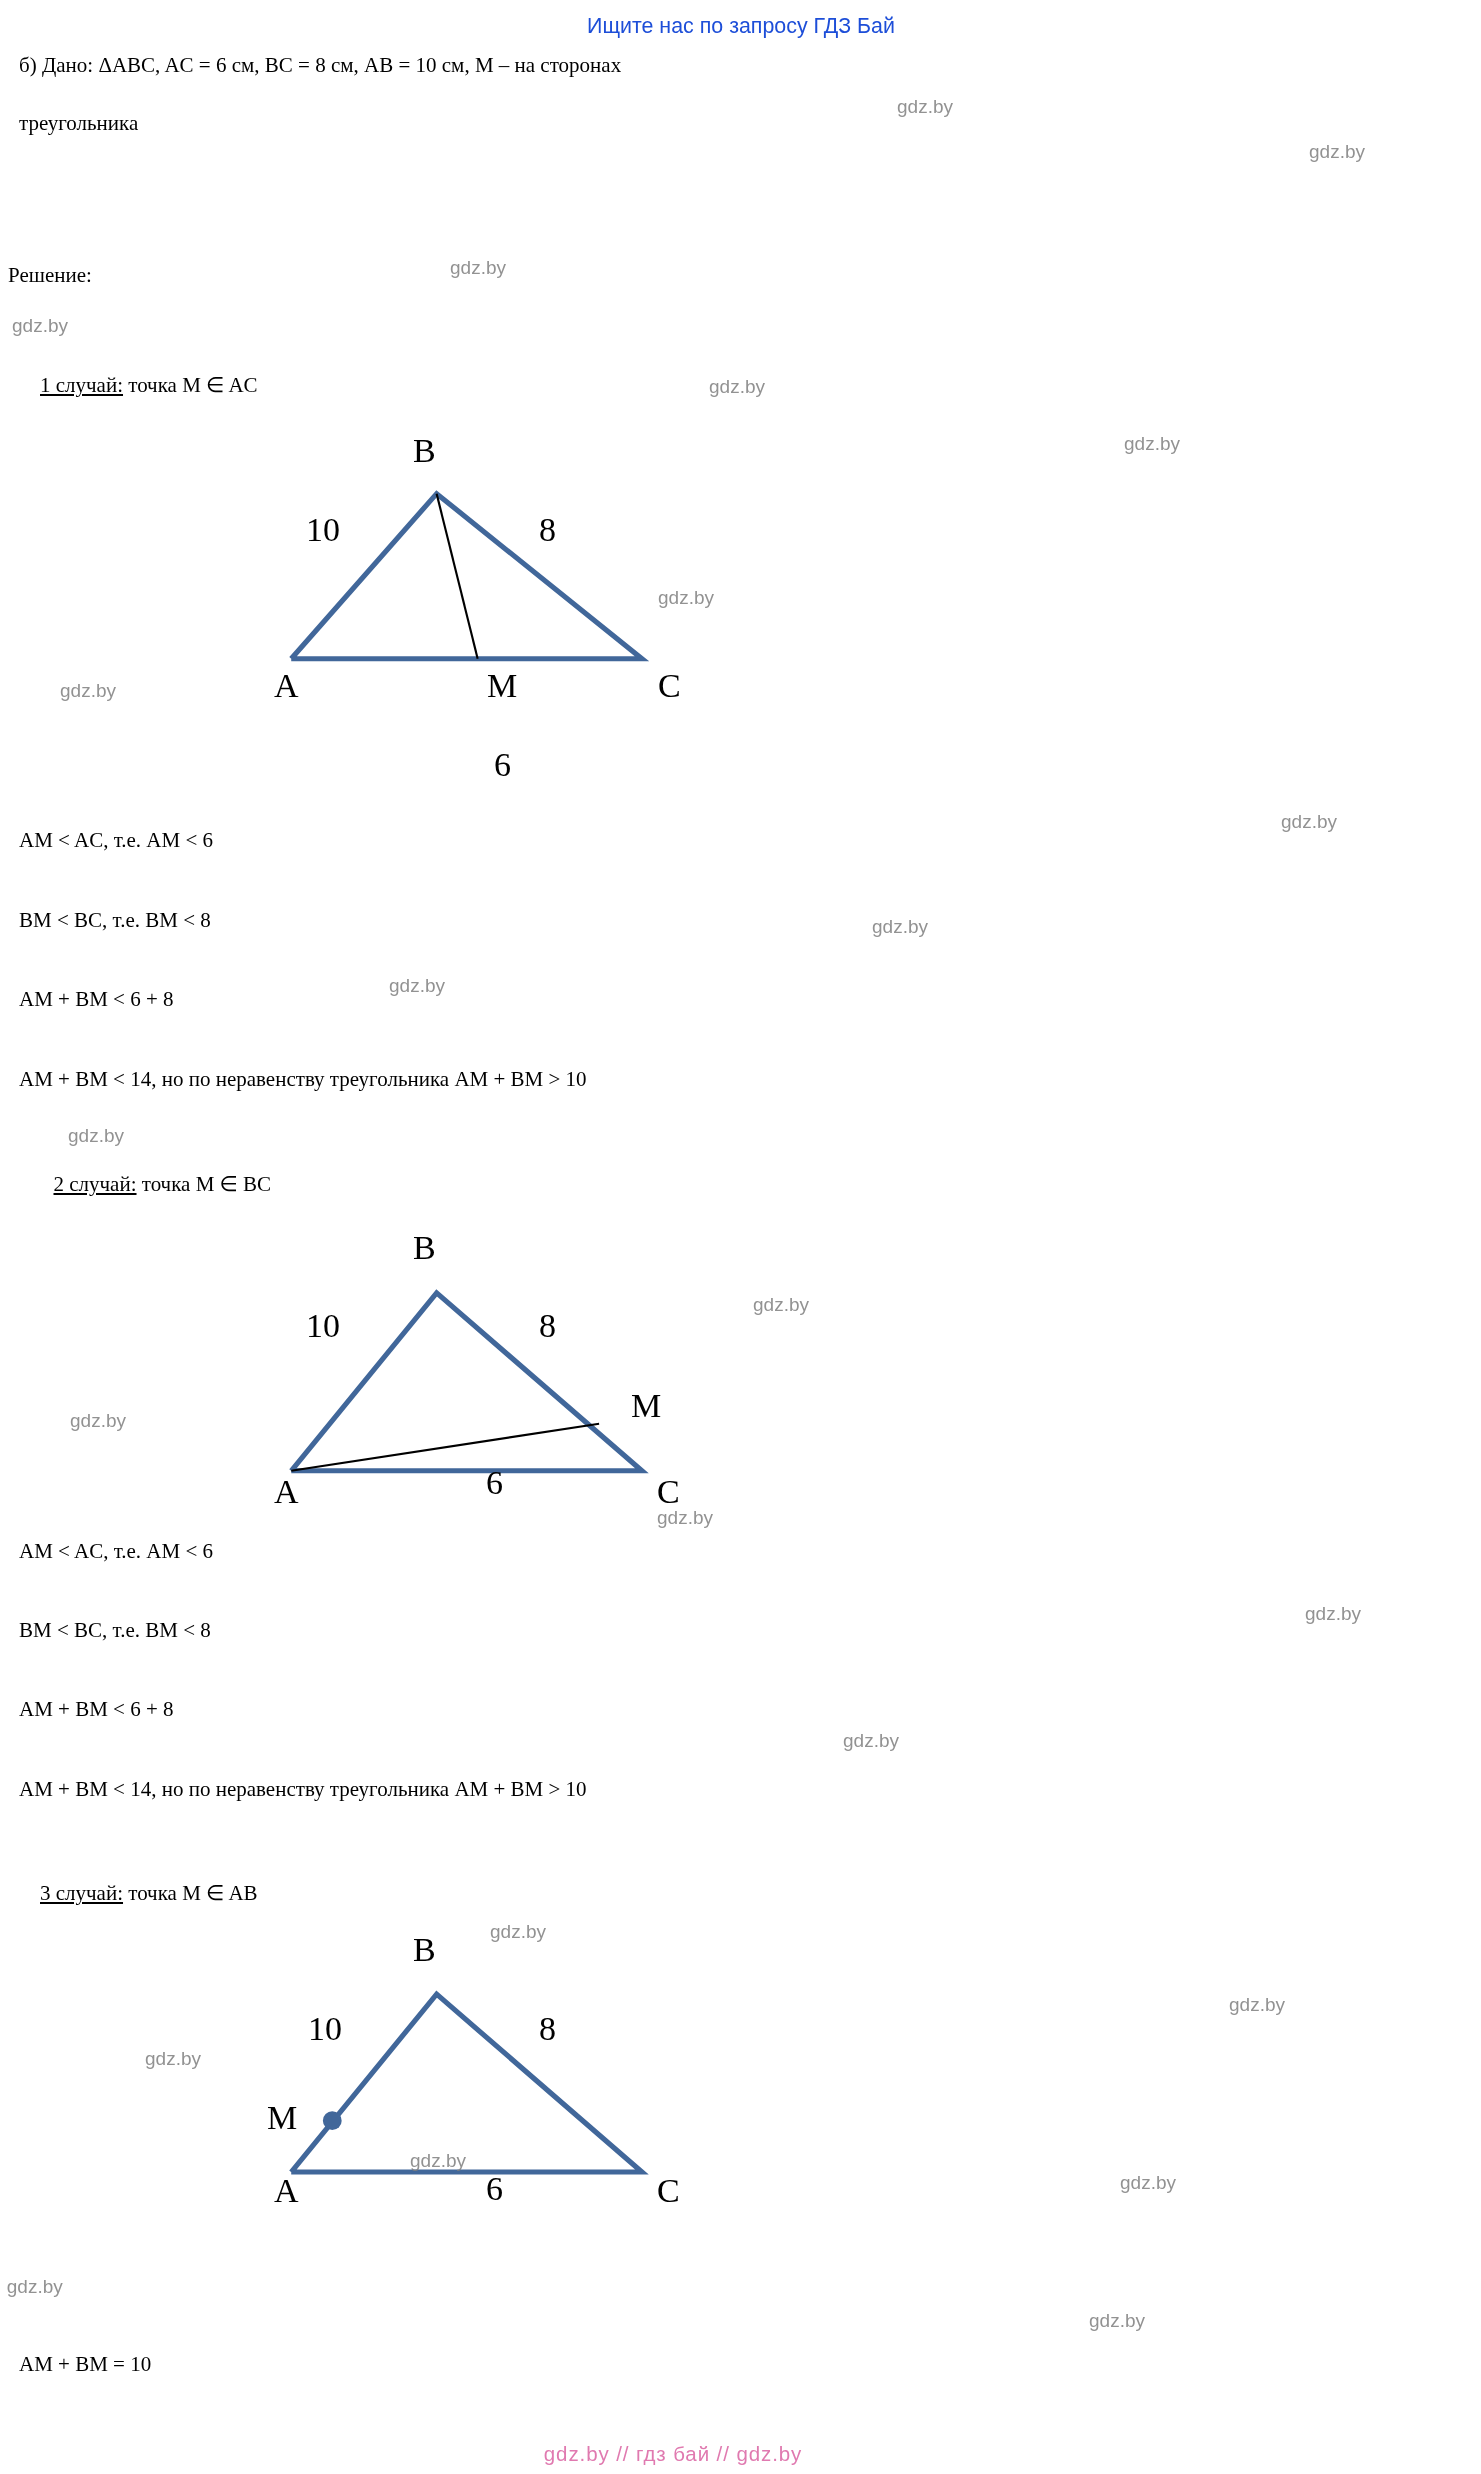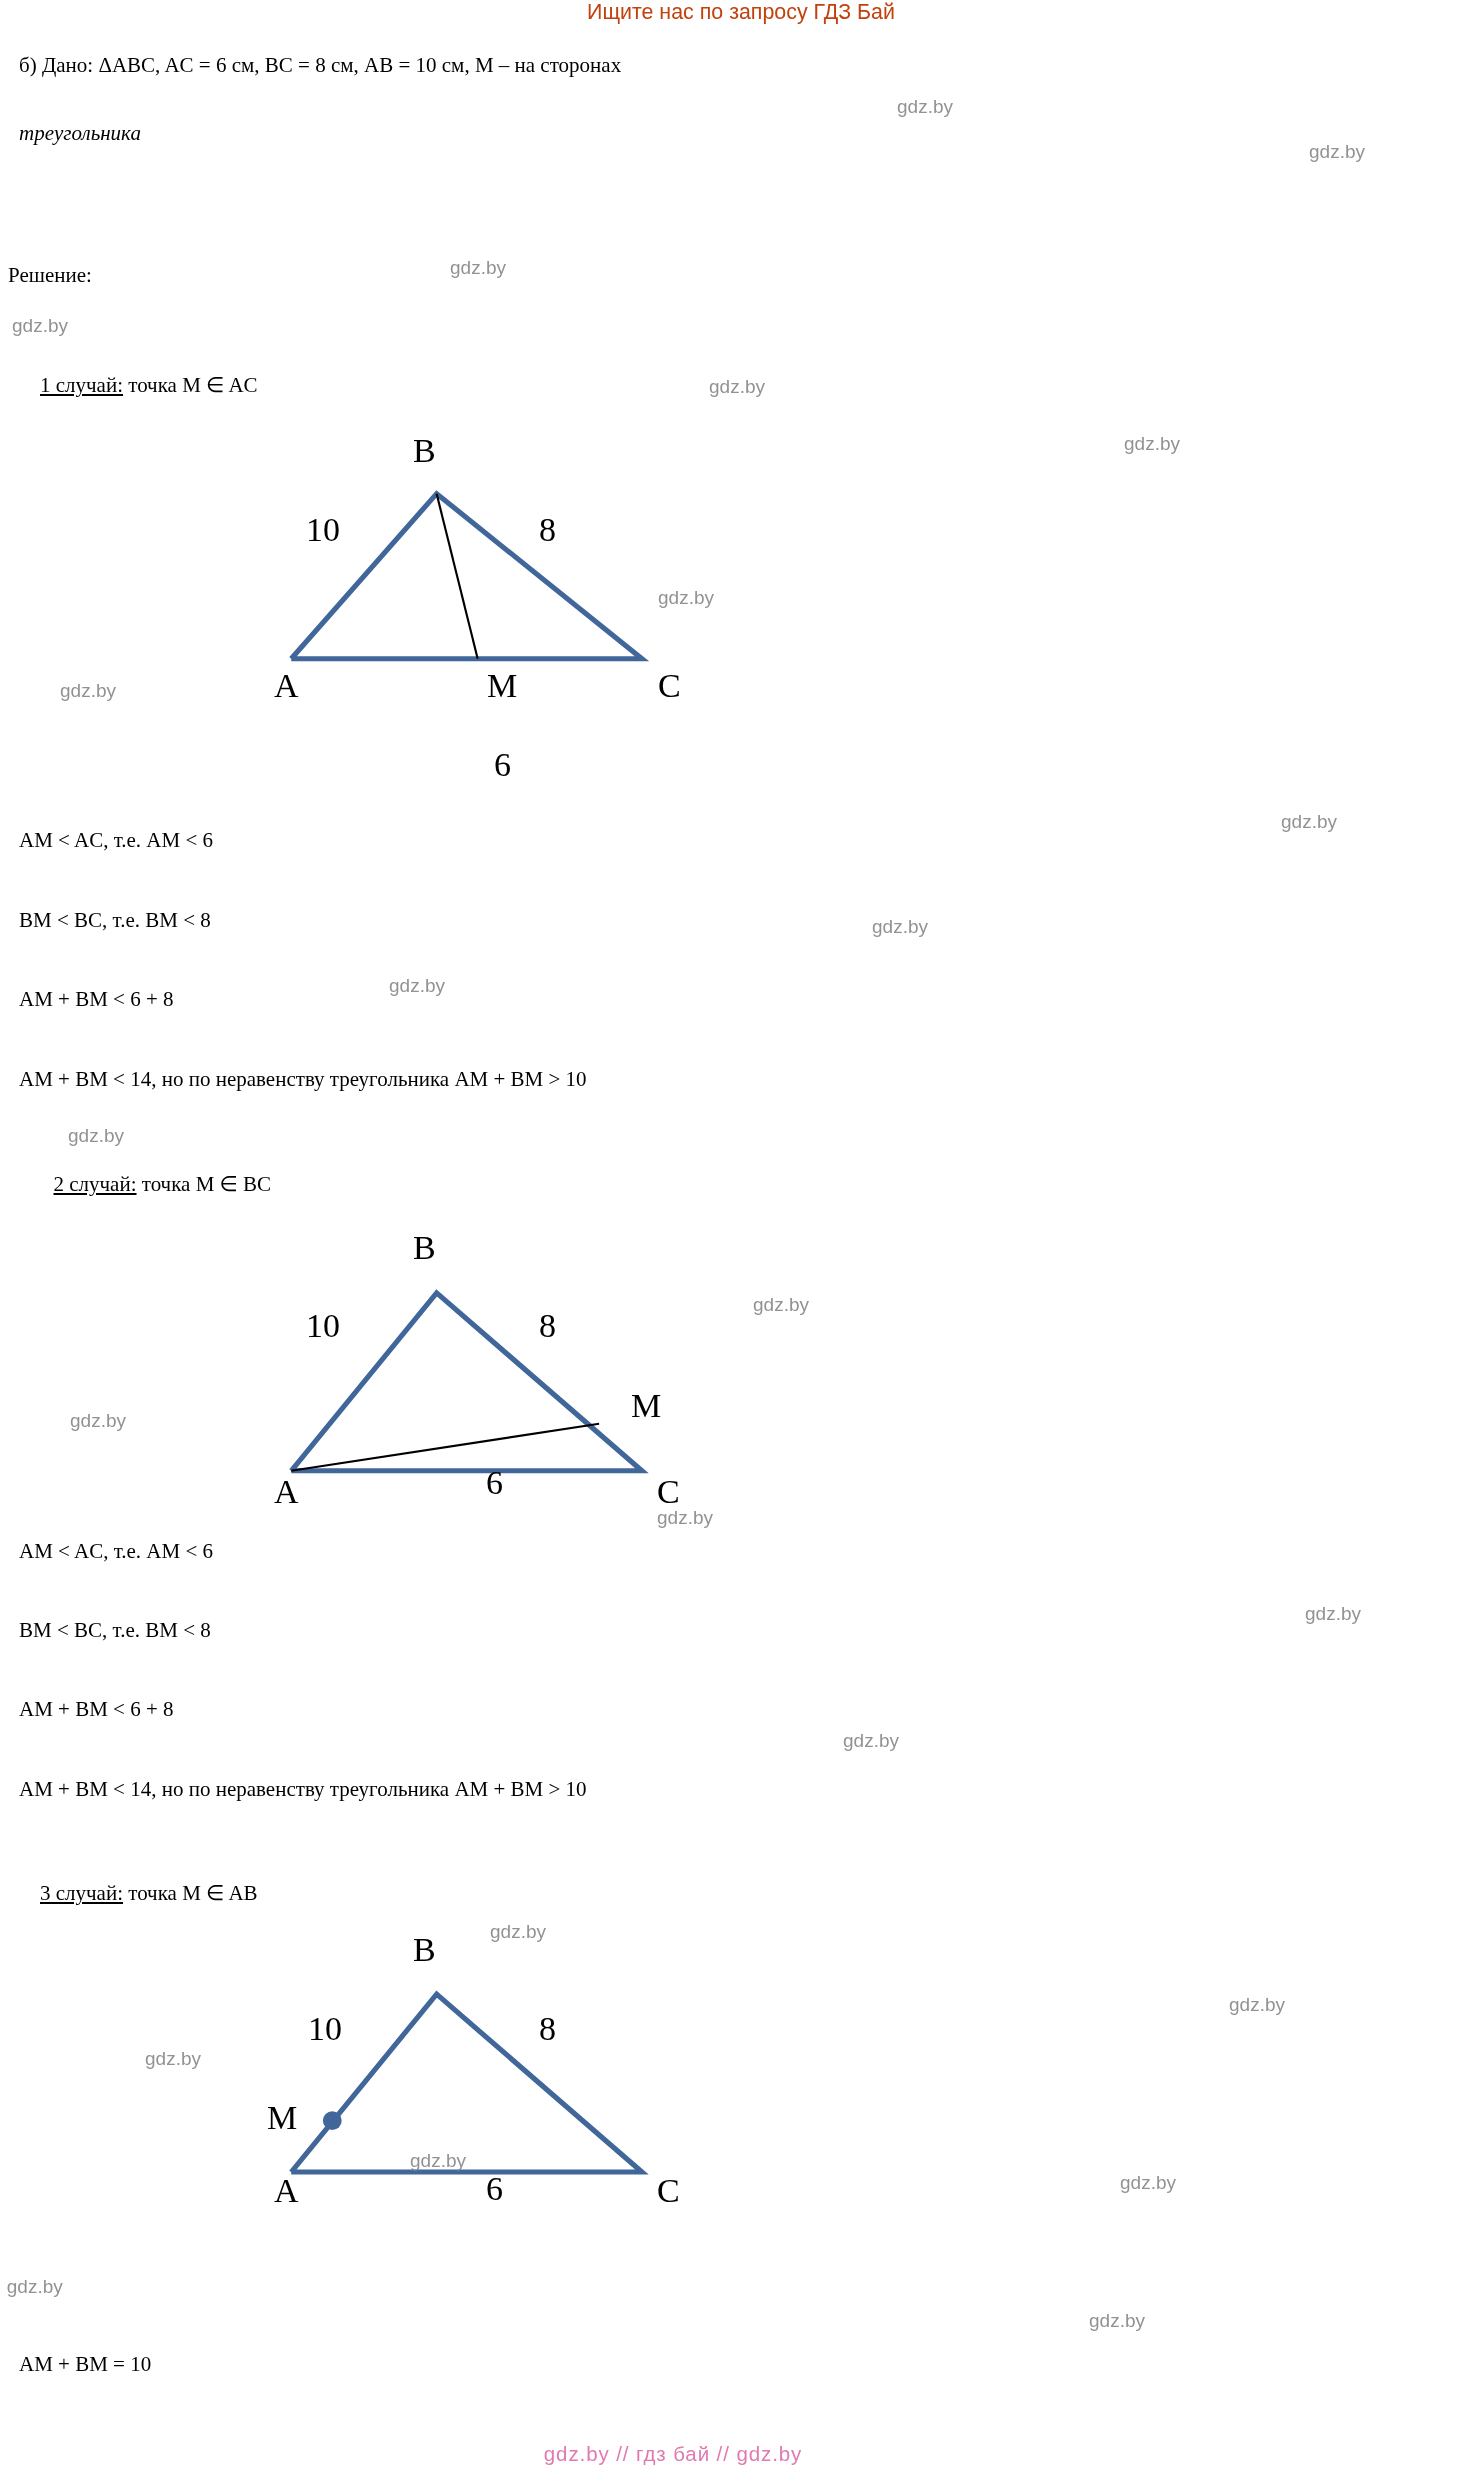--- a/index.html
+++ b/index.html
@@ -21,22 +21,22 @@
     height: 2475px;
   }
   .top-banner {
     position: absolute;
     top: 0;
     left: 0;
     width: 1482px;
     text-align: center;
     font-family: "Liberation Sans", sans-serif;
     font-size: 21.4px;
-    color: #c2410c;
-    padding-top: 0;
+    color: #1d4ed8;
+    padding-top: 14px;
     box-sizing: border-box;
   }
   .bottom-banner {
     position: absolute;
     bottom: 8.6px;
     left: 0;
     width: 1346px;
     text-align: center;
     font-family: "Liberation Sans", sans-serif;
     font-size: 20.5px;
@@ -77,21 +77,21 @@
   }
 </style>
 </head>
 <body>
 
 <div class="page">
 
   <div class="top-banner">Ищите нас по запросу ГДЗ Бай</div>
 
   <div class="txt" style="left:19px; top:53px; width:1454px;">б) Дано: ΔABC, AC = 6 см, BC = 8 см, AB = 10 см, M – на сторонах</div>
-  <div class="txt" style="left:19px; top:121px;font-style:italic;">треугольника</div>
+  <div class="txt" style="left:19px; top:111px;">треугольника</div>
 
 
   <div class="txt" style="left:8px; top:263px;">Решение:</div>
 
   <div class="txt" style="left:19px; top:349px;">
     <span class="underline">1 случай:</span><span> точка M ∈ AC</span>
   </div>
 
   <div class="fig" style="left:257px; top:462px;">
     <svg width="479" height="231" viewBox="0 0 560 270">

